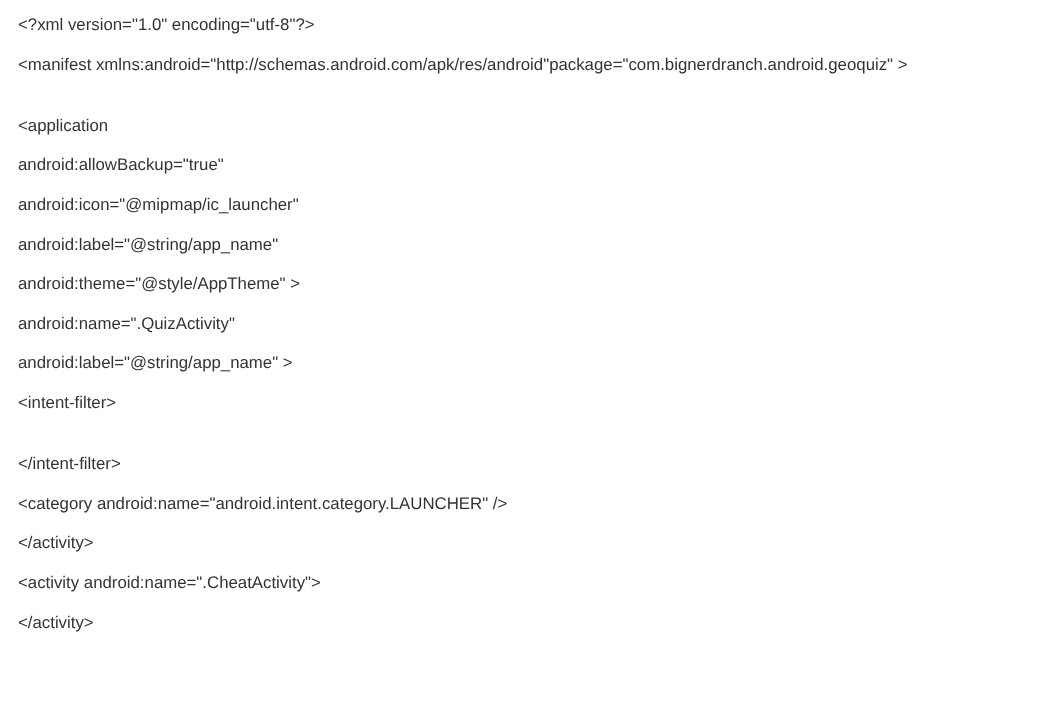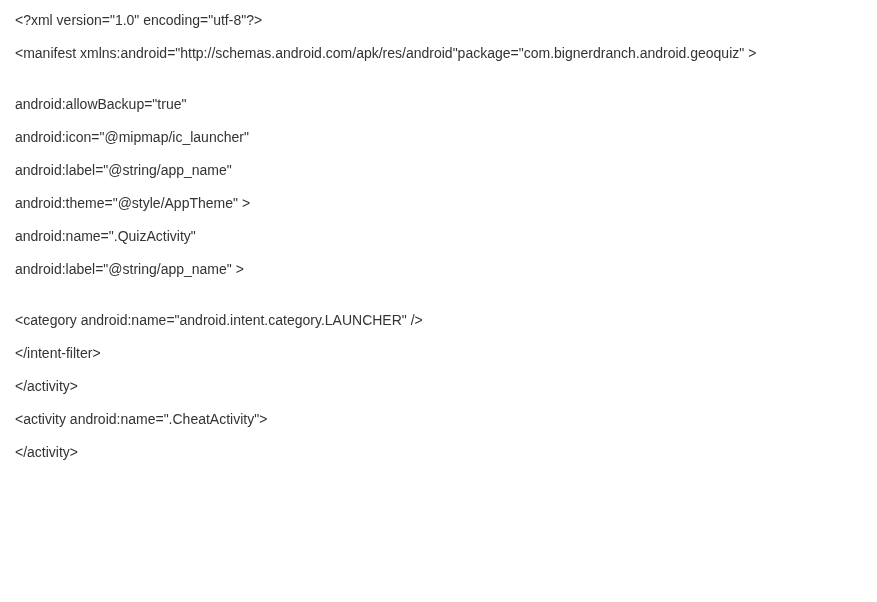--- a/index.html
+++ b/index.html
@@ -24,26 +24,28 @@
       height: 18px;
     }
   </style>
 </head>
 <body>
 
 <div class="code-block">
   <span class="code-line">&lt;?xml version="1.0" encoding="utf-8"?&gt;</span>
   <span class="code-line">&lt;manifest xmlns:android="http://schemas.android.com/apk/res/android"package="com.bignerdranch.android.geoquiz" &gt;</span>
   <span class="blank-line"></span>
+  <span class="code-line">&lt;application</span>
   <span class="code-line">android:allowBackup="true"</span>
   <span class="code-line">android:icon="@mipmap/ic_launcher"</span>
   <span class="code-line">android:label="@string/app_name"</span>
   <span class="code-line">android:theme="@style/AppTheme" &gt;</span>
   <span class="code-line">android:name=".QuizActivity"</span>
   <span class="code-line">android:label="@string/app_name" &gt;</span>
+  <span class="code-line">&lt;intent-filter&gt;</span>
   <span class="blank-line"></span>
+  <span class="code-line">&lt;/intent-filter&gt;</span>
   <span class="code-line">&lt;category android:name="android.intent.category.LAUNCHER" /&gt;</span>
-  <span class="code-line">&lt;/intent-filter&gt;</span>
   <span class="code-line">&lt;/activity&gt;</span>
   <span class="code-line">&lt;activity android:name=".CheatActivity"&gt;</span>
   <span class="code-line">&lt;/activity&gt;</span>
 
 </div>
 
 </body></html>

